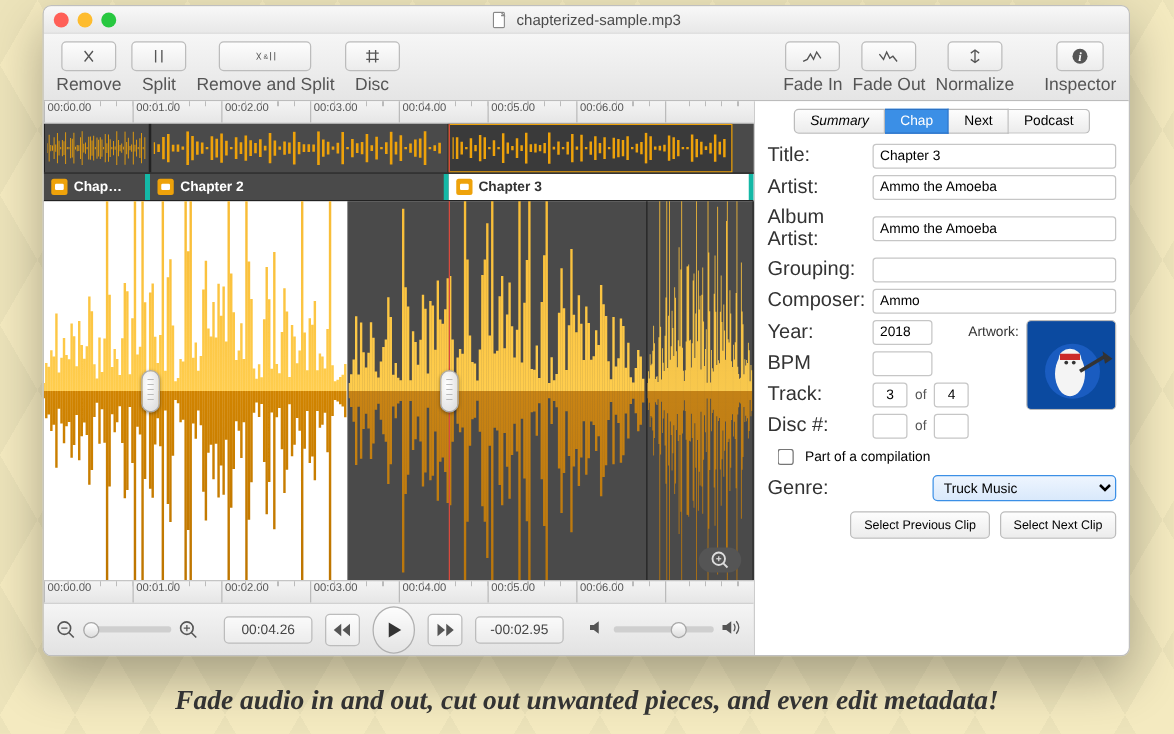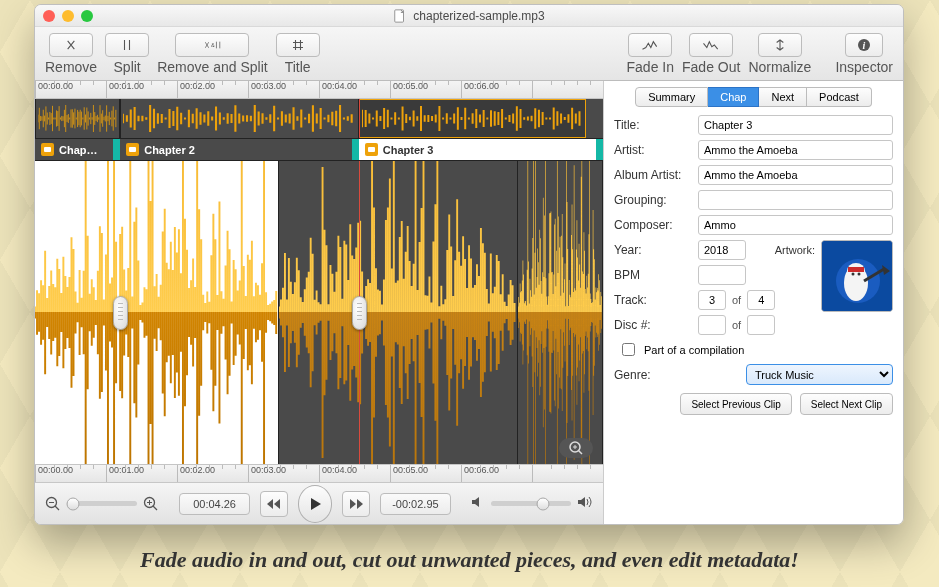--- a/index.html
+++ b/index.html
@@ -84,21 +84,21 @@
   .ruler .tick{flex:1;border-left:1px solid #bbb;padding-left:2px;display:flex;align-items:flex-start;position:relative;}
   .ruler .tick::after{content:"";position:absolute;left:25%;right:0;top:0;height:4px;background:repeating-linear-gradient(to right,#bbb 0 1px,transparent 1px 25%);}
   .ruler.bottom{border-top:1px solid #c5c5c5;border-bottom:none;}
 
   .overview{height:40px;background:#4a4a4a;border-bottom:1px solid #222;position:relative;overflow:hidden;}
   .overview .seg{position:absolute;top:0;bottom:0;border-left:1px solid #222;border-right:1px solid #222;}
   .overview .seg.sel{background:#3a3a3a;border:1px solid #eea20a;}
   .mini-wave{position:absolute;left:2px;right:2px;top:6px;bottom:6px;}
 
   .chapter-bar{height:22px;background:#4a4a4a;display:flex;border-bottom:1px solid #222;}
-  .chapter-bar .ch{display:flex;align-items:center;gap:5px;color:#fff;padding:0 6px;font-size:11px;font-weight:600;border-right:7px solid #14b8a6;overflow:hidden;white-space:nowrap;}
+  .chapter-bar .ch{display:flex;align-items:center;gap:5px;color:#fff;padding:0 6px;font-size:11px;font-weight:600;border-right:4px solid #14b8a6;overflow:hidden;white-space:nowrap;}
   .chapter-bar .ch.sel{background:#fff;color:#333;}
   .chapter-bar .tag{width:13px;height:13px;background:#eea20a;border-radius:2px;display:flex;align-items:center;justify-content:center;flex-shrink:0;}
   .chapter-bar .tag::before{content:"";width:7px;height:5px;background:#fff;border-radius:1px;}
 
   .wave-area{flex:1;background:#4a4a4a;position:relative;display:flex;min-height:0;}
   .wave-area .clip{position:relative;border-right:1px solid #222;}
   .wave-area .clip.sel{background:#fff;}
   .playhead{position:absolute;top:0;bottom:0;width:1px;background:#d94a3d;}
   .playhead.ov{top:0;bottom:0;}
   .handle{position:absolute;top:50%;transform:translateY(-50%);width:15px;height:34px;background:radial-gradient(ellipse at 35% 35%, #fff, #d8d8d8);border:1px solid #aaa;border-radius:8px;box-shadow:0 1px 3px rgba(0,0,0,.4);z-index:3;}
@@ -113,27 +113,27 @@
   .slider{width:70px;height:5px;background:#cfcfcf;border-radius:3px;position:relative;}
   .slider .thumb{position:absolute;top:50%;transform:translate(-50%,-50%);width:13px;height:13px;border-radius:50%;background:linear-gradient(#fff,#dedede);border:1px solid #a8a8a8;}
   .timebox{width:78px;height:22px;background:linear-gradient(#fafafa,#ececec);border:1px solid #bcbcbc;border-radius:4px;display:flex;align-items:center;justify-content:center;font-size:11px;color:#444;}
   .ctrl-btn{width:30px;height:26px;border:1px solid #bcbcbc;border-radius:4px;background:linear-gradient(#fdfdfd,#ececec);display:flex;align-items:center;justify-content:center;cursor:pointer;}
   .play-btn{width:38px;height:38px;border-radius:50%;border:1px solid #b0b0b0;background:linear-gradient(#fdfdfd,#e4e4e4);display:flex;align-items:center;justify-content:center;cursor:pointer;}
   .vol{display:flex;align-items:center;gap:6px;margin-left:auto;}
 
   
   .tabs{display:flex;justify-content:center;padding:6px 0 8px;gap:0;}
   .tab{padding:3px 12px;border:1px solid #bcbcbc;background:linear-gradient(#fdfdfd,#ececec);font-size:11px;cursor:pointer;}
-  .tab:first-child{border-radius:4px 0 0 4px;}
+  .tab:first-child{border-radius:4px 0 0 4px;font-style:italic;}
   .tab:last-child{border-radius:0 4px 4px 0;}
   .tab.active{background:#3b8fe6;color:#fff;border-color:#2c73c6;}
   .tab+.tab{border-left:none;}
   .form{padding:0 10px;display:flex;flex-direction:column;gap:5px;}
   .row{display:flex;align-items:center;gap:6px;}
-  .row label{width:78px;text-align:left;color:#333;font-size:12px;}
+  .row label{width:78px;text-align:left;color:#333;font-size:16px;}
   .row input[type=text]{height:20px;border:1px solid #c6c6c6;border-radius:3px;padding:0 5px;font-size:11px;background:#fff;}
   .row input.full{flex:1;}
   .row input.short{width:48px;}
   .row input.tiny{width:28px;text-align:center;}
   .of{color:#555;}
   .artwork-row{display:flex;align-items:flex-start;gap:6px;}
   .art-left{flex:1;display:flex;flex-direction:column;gap:5px;}
   .art-label{font-size:11px;color:#333;padding-left:0px;}
   .artwork{width:72px;height:72px;border:1px solid #bbb;border-radius:4px;background:#0b4aa0;position:relative;overflow:hidden;}
   .genre-row select{flex:1;height:21px;border:1px solid #3b8fe6;border-radius:4px;background:linear-gradient(#eef5fe,#d9e9fb);font-size:11px;padding:0 4px;margin-left:48px;}
@@ -199,21 +199,21 @@
             </svg>
           </div>
         <span class="lbl">Remove and Split</span>
       </div>
       <div class="tb-btn">
         <div class="btnface">
             <svg viewBox="0 0 24 16">
               <path d="M6 5 h12 M6 11 h12 M9 2 v12 M15 2 v12"></path>
             </svg>
           </div>
-        <span class="lbl">Title</span>
+        <span class="lbl">Disc</span>
       </div>
     </div>
     <div class="tb-spacer"></div>
     <div class="tb-group">
       <div class="tb-btn">
         <div class="btnface">
             <svg viewBox="0 0 24 16">
               <polyline points="3,13 7,11 10,6 13,11 16,4 20,10"></polyline>
             </svg>
           </div>

